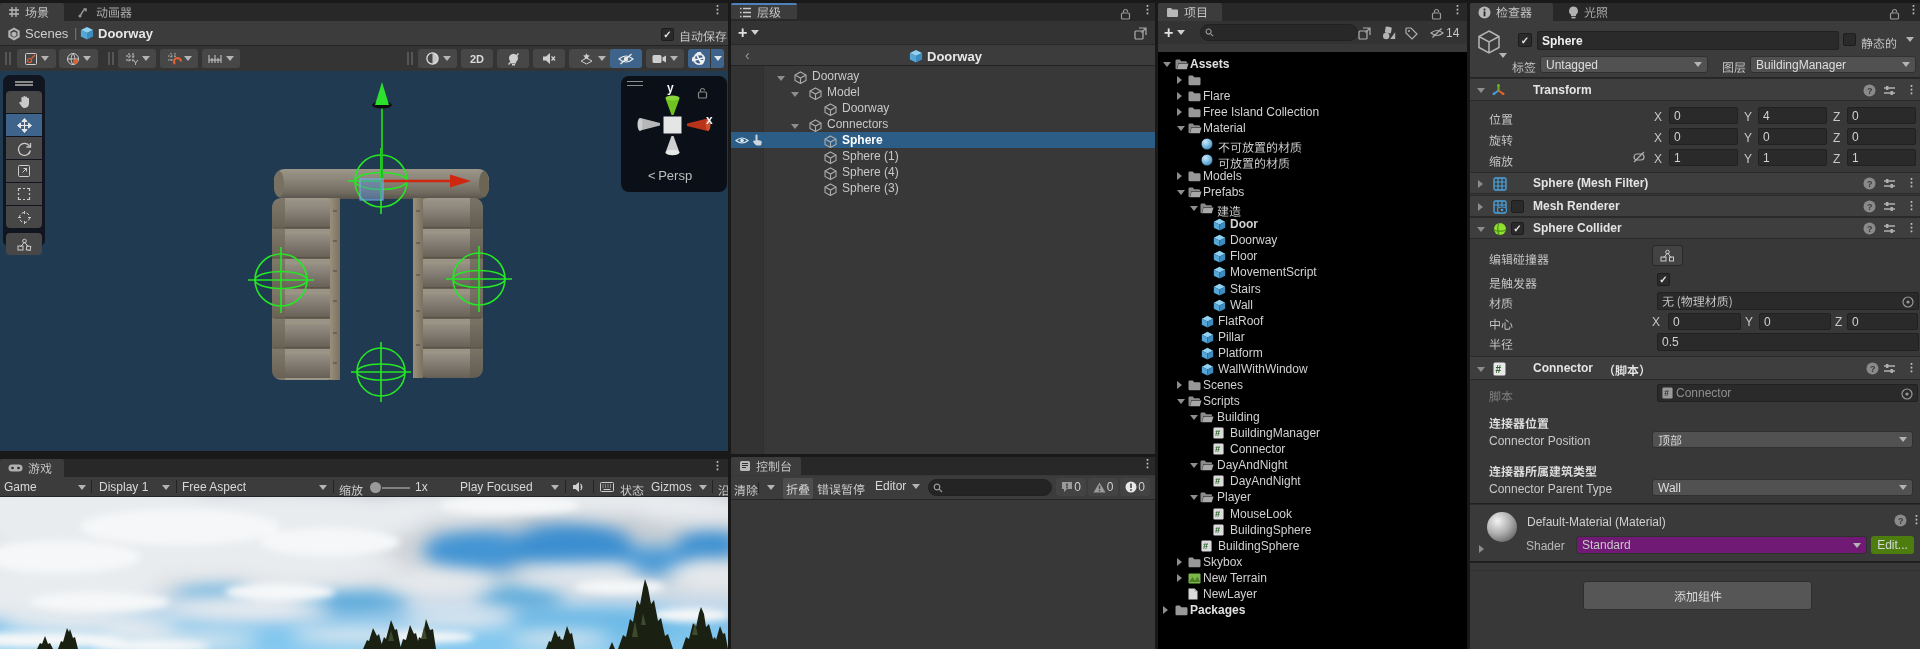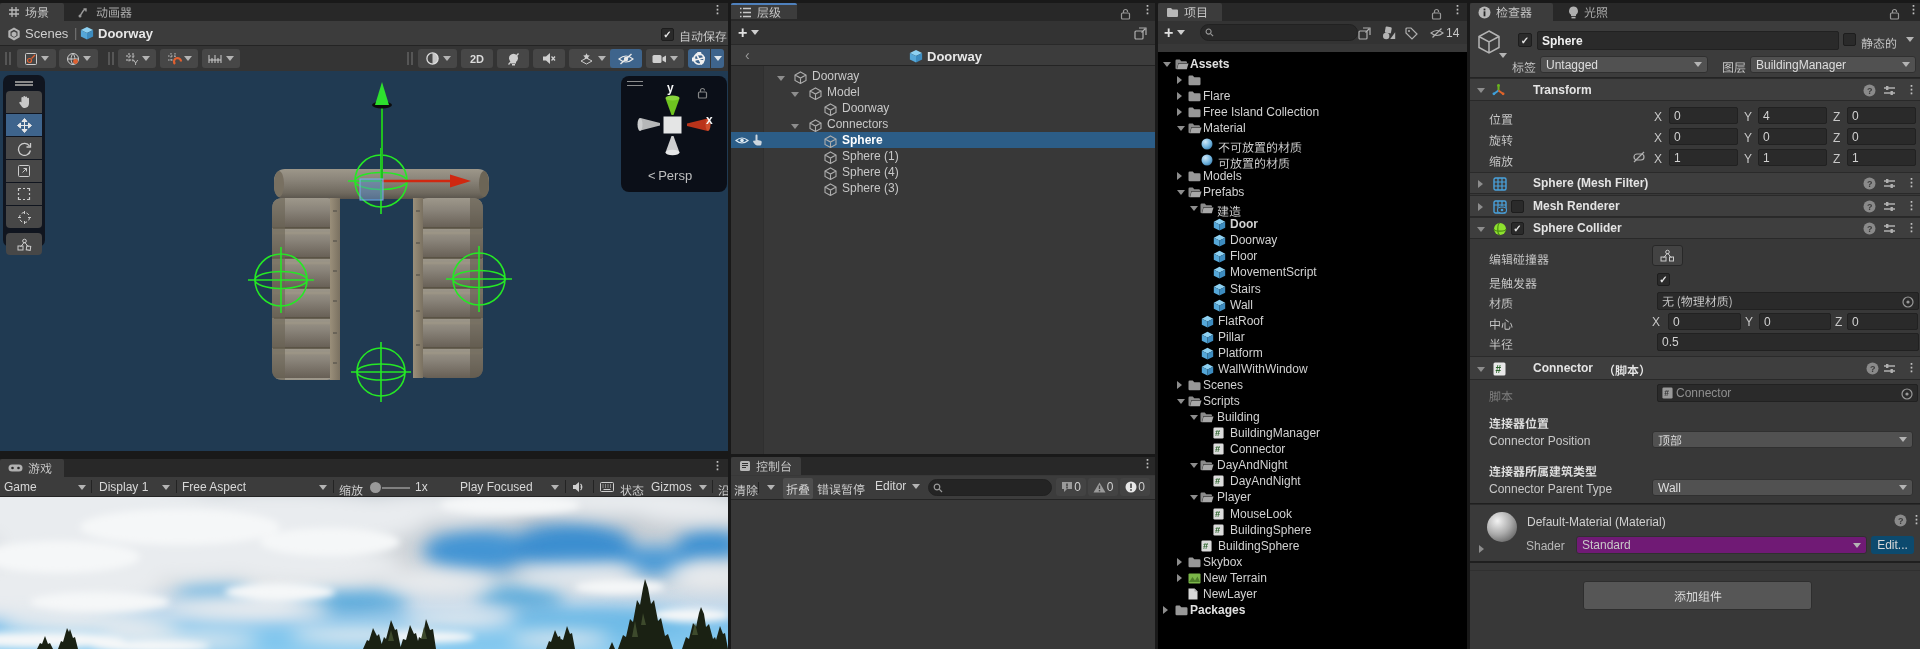--- a/index.html
+++ b/index.html
@@ -1259,21 +1259,21 @@
         <circle cx="6.5" cy="6.5" r="6" fill="#8a8a8a"></circle>
         <text x="4" y="9.5" font-size="9" font-weight="bold" fill="#3c3c3c" font-family="Liberation Sans">?</text>
       </svg>
     <div class="dots" style="left:441px;top:12px;position:absolute;font-size:11px;line-height:4px">⋮</div>
     <div class="col" style="left:9px;top:40px"></div>
     <div class="abs" style="left:56px;top:34px;color:#b8b8b8">Shader</div>
     <div class="drop" style="left:106px;top:31px;width:291px;height:18px;background:#701a75">
         <span style="color:#c8c8c8">Standard</span>
         <div class="carr arr"></div>
       </div>
-    <div class="toolbtn" style="left:401px;top:31px;width:43px;height:18px;background:#0c4a6e;color:#d8d8d8">Edit...</div>
+    <div class="toolbtn" style="left:401px;top:31px;width:43px;height:18px;background:#4d7c0f;color:#d8d8d8">Edit...</div>
   </div>
   <div class="abs" style="left:0;top:561px;width:450px;height:2px;background:#1f1f1f"></div>
   <div class="abs" style="left:0;top:570px;width:450px;height:1px;background:#303030"></div>
   <div class="abs" style="left:113px;top:581px;width:229px;height:29px;background:#565656;border:1px solid #2e2e2e;border-radius:3px;display:flex;align-items:center;justify-content:center">
       <svg width="48.0" height="17.4" viewBox="0 0 48.0 17.4" style="vertical-align:middle;position:relative;top:0.0px">
         <path d="M4.884 10.452C4.6080000000000005 11.364 4.104 12.408 3.36 13.02L4.0200000000000005 13.512C4.8 12.815999999999999 5.292 11.687999999999999 5.5920000000000005 10.728ZM7.716 10.872C8.064 11.676 8.412 12.732 8.508000000000001 13.44L9.24 13.164C9.120000000000001 12.48 8.784 11.436 8.388 10.644ZM9.192 10.548C9.876 11.46 10.596 12.72 10.884 13.548L11.64 13.164C11.328 12.336 10.608 11.123999999999999 9.9 10.212ZM6.396 9.155999999999999V13.884C6.396 14.028 6.348 14.076 6.18 14.076C6.024 14.076 5.508 14.088 4.908 14.064C5.016 14.316 5.124 14.64 5.16 14.879999999999999C5.964 14.879999999999999 6.492 14.868 6.816 14.736C7.140000000000001 14.604 7.236 14.364 7.236 13.896V9.155999999999999ZM1.02 4.596C1.716 4.943999999999999 2.556 5.507999999999999 2.952 5.916L3.492 5.183999999999999C3.072 4.788 2.232 4.272 1.548 3.9480000000000004ZM0.456 7.848C1.176 8.16 2.04 8.676 2.46 9.059999999999999L2.976 8.328C2.544 7.944 1.68 7.476 0.9480000000000001 7.188ZM0.72 14.22 1.524 14.724C2.052 13.656 2.652 12.252 3.108 11.052L2.388 10.548C1.8840000000000001 11.844 1.2 13.332 0.72 14.22ZM3.924 4.523999999999999V5.363999999999999H6.5760000000000005C6.444 5.916 6.264 6.4559999999999995 6.0360000000000005 6.9719999999999995H3.372V7.824H5.5920000000000005C4.992 8.796 4.164 9.636 3.048 10.187999999999999C3.216 10.356 3.48 10.68 3.6 10.872C4.968 10.164 5.928 9.084 6.6000000000000005 7.824H8.112C8.784 9.024000000000001 9.912 10.128 11.064 10.68C11.196 10.464 11.472 10.152 11.652000000000001 9.984C10.656 9.564 9.684000000000001 8.748000000000001 9.048 7.824H11.448V6.9719999999999995H7.008C7.212 6.4559999999999995 7.38 5.916 7.524 5.363999999999999H11.040000000000001V4.523999999999999Z M18.864 5.327999999999999V14.7H19.728V13.812H22.056V14.604H22.956V5.327999999999999ZM19.728 12.948V6.204H22.056V12.948ZM14.34 3.9960000000000004 14.328 6.12H12.636V6.9959999999999996H14.304C14.22 10.02 13.848 12.684 12.336 14.268C12.564 14.411999999999999 12.888 14.688 13.032 14.892C14.652000000000001 13.128 15.072 10.248 15.18 6.9959999999999996H17.004C16.908 11.616 16.8 13.26 16.548000000000002 13.608C16.44 13.764 16.32 13.812 16.14 13.8C15.924 13.8 15.408 13.8 14.844 13.752C15.0 14.004 15.084 14.388 15.108 14.652C15.648 14.688 16.2 14.7 16.536 14.652C16.884 14.604 17.112000000000002 14.496 17.328 14.184C17.7 13.668 17.784 11.916 17.88 6.576C17.88 6.444 17.88 6.12 17.88 6.12H15.204L15.228 3.9960000000000004Z M24.576 13.224 24.756 14.088C25.884 13.8 27.384 13.416 28.812 13.044L28.728 12.276C27.192 12.648 25.608 13.008 24.576 13.224ZM29.772 4.4399999999999995V13.788H28.560000000000002V14.616H35.508V13.788H34.464V4.4399999999999995ZM30.636 13.788V11.436H33.576V13.788ZM30.636 8.328H33.576V10.632H30.636ZM30.636 7.5V5.267999999999999H33.576V7.5ZM24.792 8.844C24.972 8.76 25.26 8.676 26.904 8.472C26.328 9.264 25.8 9.899999999999999 25.56 10.14C25.164 10.584 24.852 10.884 24.588 10.932C24.696 11.148 24.828 11.556000000000001 24.876 11.736C25.128 11.592 25.548000000000002 11.472 28.812 10.812C28.8 10.632 28.8 10.296 28.823999999999998 10.068L26.184 10.548C27.18 9.48 28.152 8.16 28.98 6.827999999999999L28.259999999999998 6.3839999999999995C28.008 6.827999999999999 27.732 7.26 27.456 7.68L25.716 7.872C26.484 6.84 27.228 5.507999999999999 27.816 4.212L27.0 3.84C26.46 5.292 25.512 6.864 25.224 7.26C24.948 7.668 24.72 7.9559999999999995 24.504 8.004C24.6 8.244 24.744 8.664 24.792 8.844Z M39.804 9.828V10.704H43.248V14.879999999999999H44.147999999999996V10.704H47.436V9.828H44.147999999999996V7.176H46.908V6.3H44.147999999999996V3.984H43.248V6.3H41.64C41.796 5.76 41.928 5.183999999999999 42.048 4.619999999999999L41.184 4.4399999999999995C40.908 6.012 40.403999999999996 7.56 39.708 8.556000000000001C39.924 8.664 40.308 8.879999999999999 40.476 9.012C40.8 8.508 41.1 7.872 41.352000000000004 7.176H43.248V9.828ZM39.216 3.888C38.568 5.699999999999999 37.512 7.5 36.384 8.676C36.54 8.879999999999999 36.804 9.347999999999999 36.9 9.564C37.284 9.155999999999999 37.644 8.676 38.004 8.16V14.856H38.868V6.755999999999999C39.324 5.916 39.732 5.0280000000000005 40.068 4.140000000000001Z" fill="#e2e2e2"></path>
       </svg>
     </div>
 </div>
 

